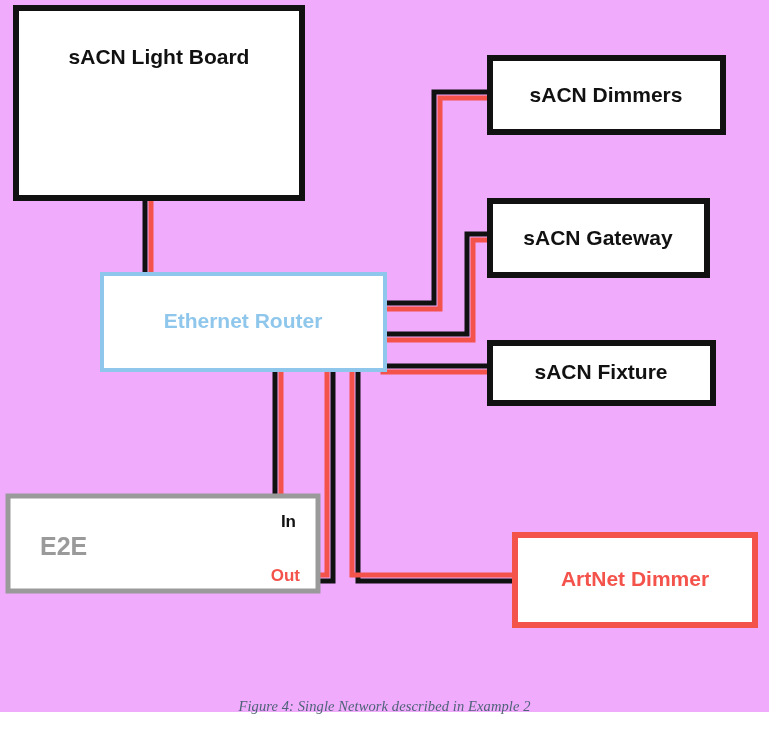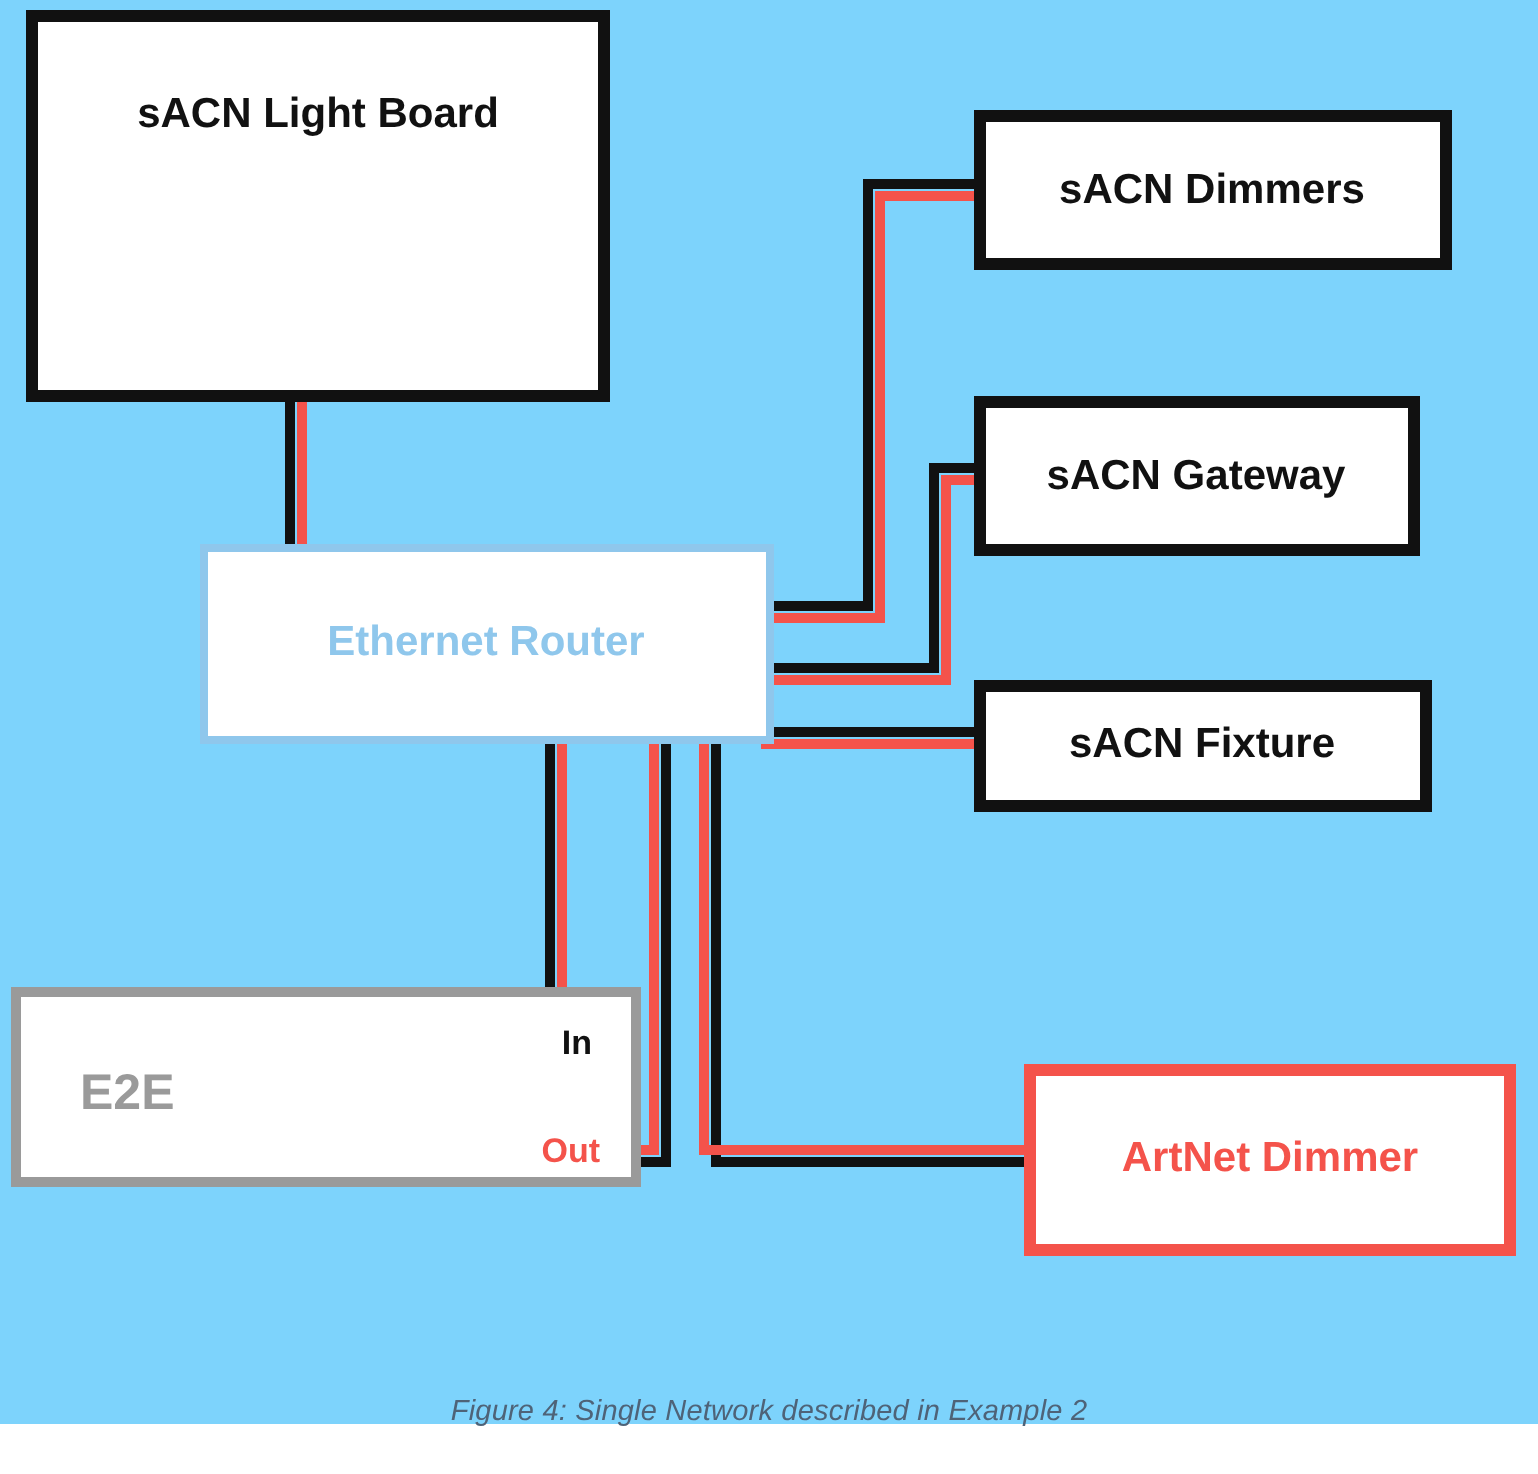--- a/index.html
+++ b/index.html
@@ -10,21 +10,21 @@
   body {
     width: 769px;
     height: 737px;
     font-family: "Liberation Sans", sans-serif;
     overflow: hidden;
   }
   #figure-root {
     position: relative;
     width: 769px;
     height: 712px;
-    background: #7dd3fc;
+    background: #f0abfc;
   }
   #diagram-svg {
     position: absolute;
     left: 0;
     top: 0;
   }
   .node-label {
     font-family: "Liberation Sans", sans-serif;
     font-weight: bold;
     text-anchor: middle;
@@ -41,21 +41,21 @@
     text-anchor: end;
   }
   .port-label.port-in  { fill: #111111; }
   .port-label.port-out { fill: #f4534b; }
   .caption {
     position: absolute;
     left: 0;
     top: 698px;
     width: 769px;
     text-align: center;
-    font-family: Liberation Sans, sans-serif;
+    font-family: Liberation Serif, serif;
     font-style: italic;
     font-size: 14.5px;
     color: #4e6378;
     letter-spacing: 0.1px;
   }
 </style>
 </head>
 <body>
 
 <div id="figure-root">

